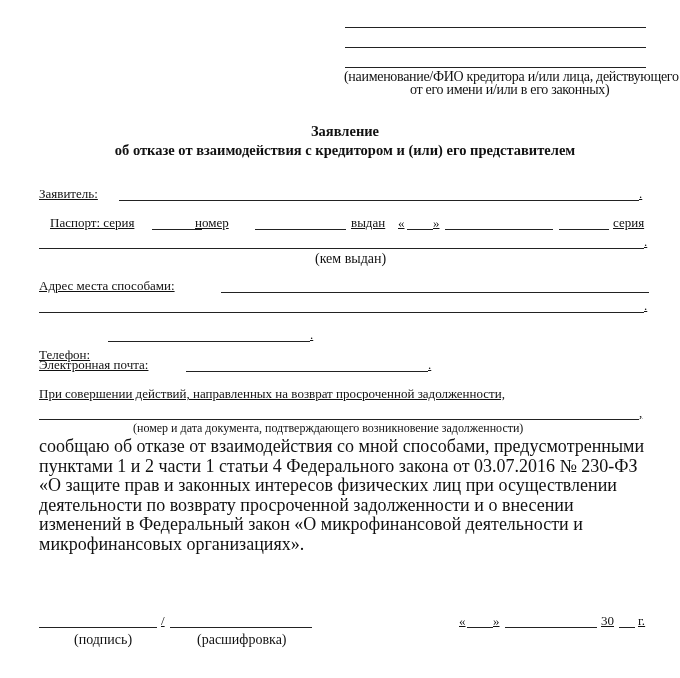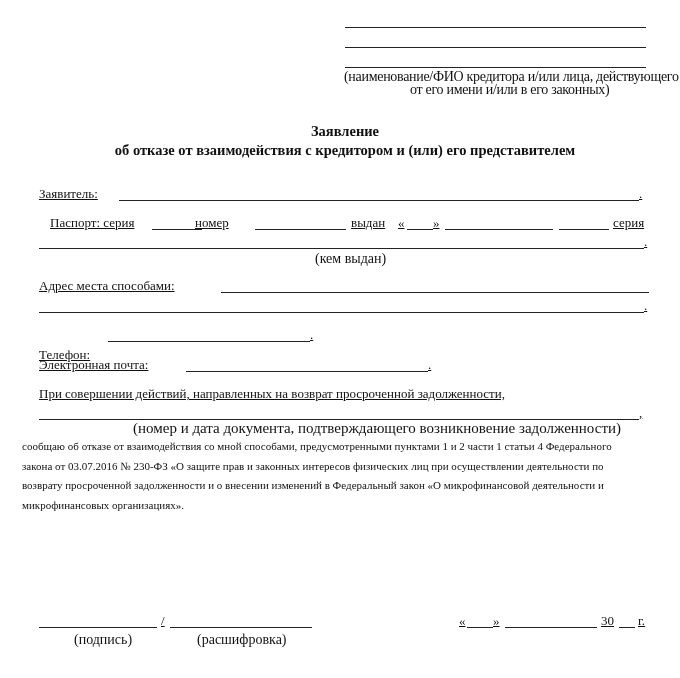--- a/index.html
+++ b/index.html
@@ -15,23 +15,23 @@
       font-family: "Liberation Serif", serif;
       color: #111111;
     }
     .abs { position: absolute; white-space: nowrap; }
     .line { position: absolute; border-bottom: 1px solid #222; height: 0; }
     .body-text { font-size: 13px; line-height: 18px; text-decoration: underline; }
     .small { font-size: 14px; line-height: 12px; }
     .title { font-weight: bold; font-size: 14.5px; text-align: center; width: 680px; left: 0; }
     .paragraph {
       position: absolute;
-      left: 22px;
+      left: 39px;
       width: 615px;
-      font-size: 11px;
+      font-size: 18px;
       line-height: 19.5px;
       white-space: normal;
     }
   </style>
 </head>
 <body>
 
 <div>
   <div class="line" style="left:345px; top:27px; width:301px;"></div>
   <div class="line" style="left:345px; top:47px; width:301px;"></div>
@@ -72,21 +72,21 @@
 <div class="line" style="left:108px; top:341px; width:202px;"></div>
 <div class="abs body-text" style="left:310px; top:326px;">.</div>
 
 <div class="abs body-text" style="left:39px; top:356px;">Электронная почта:</div>
 <div class="line" style="left:186px; top:371px; width:242px;"></div>
 <div class="abs body-text" style="left:428px; top:356px;">.</div>
 
 <div class="abs body-text" style="left:39px; top:385px;">При совершении действий, направленных на возврат просроченной задолженности,</div>
 <div class="line" style="left:39px; top:419px; width:600px;"></div>
 <div class="abs body-text" style="left:639px; top:404px;">,</div>
-<div class="abs small" style="left:133px; top:422px; font-size:15px;">(номер и дата документа, подтверждающего возникновение задолженности)</div>
+<div class="abs small" style="left:133px; top:422px; font-size:12px;">(номер и дата документа, подтверждающего возникновение задолженности)</div>
 
 <div class="paragraph" style="top:437px;">сообщаю об отказе от взаимодействия со мной способами, предусмотренными пунктами 1 и 2 части 1 статьи 4 Федерального закона от 03.07.2016 № 230-ФЗ «О защите прав и законных интересов физических лиц при осуществлении деятельности по возврату просроченной задолженности и о внесении изменений в Федеральный закон «О микрофинансовой деятельности и микрофинансовых организациях».</div>
 
 <div class="line" style="left:39px; top:627px; width:118px;"></div>
 <div class="abs body-text" style="left:161px; top:612px;">/</div>
 <div class="line" style="left:170px; top:627px; width:142px;"></div>
 <div class="abs small" style="left:74px; top:634px;">(подпись)</div>
 <div class="abs small" style="left:197px; top:634px;">(расшифровка)</div>
 
 <div class="abs body-text" style="left:459px; top:612px;">«</div>

